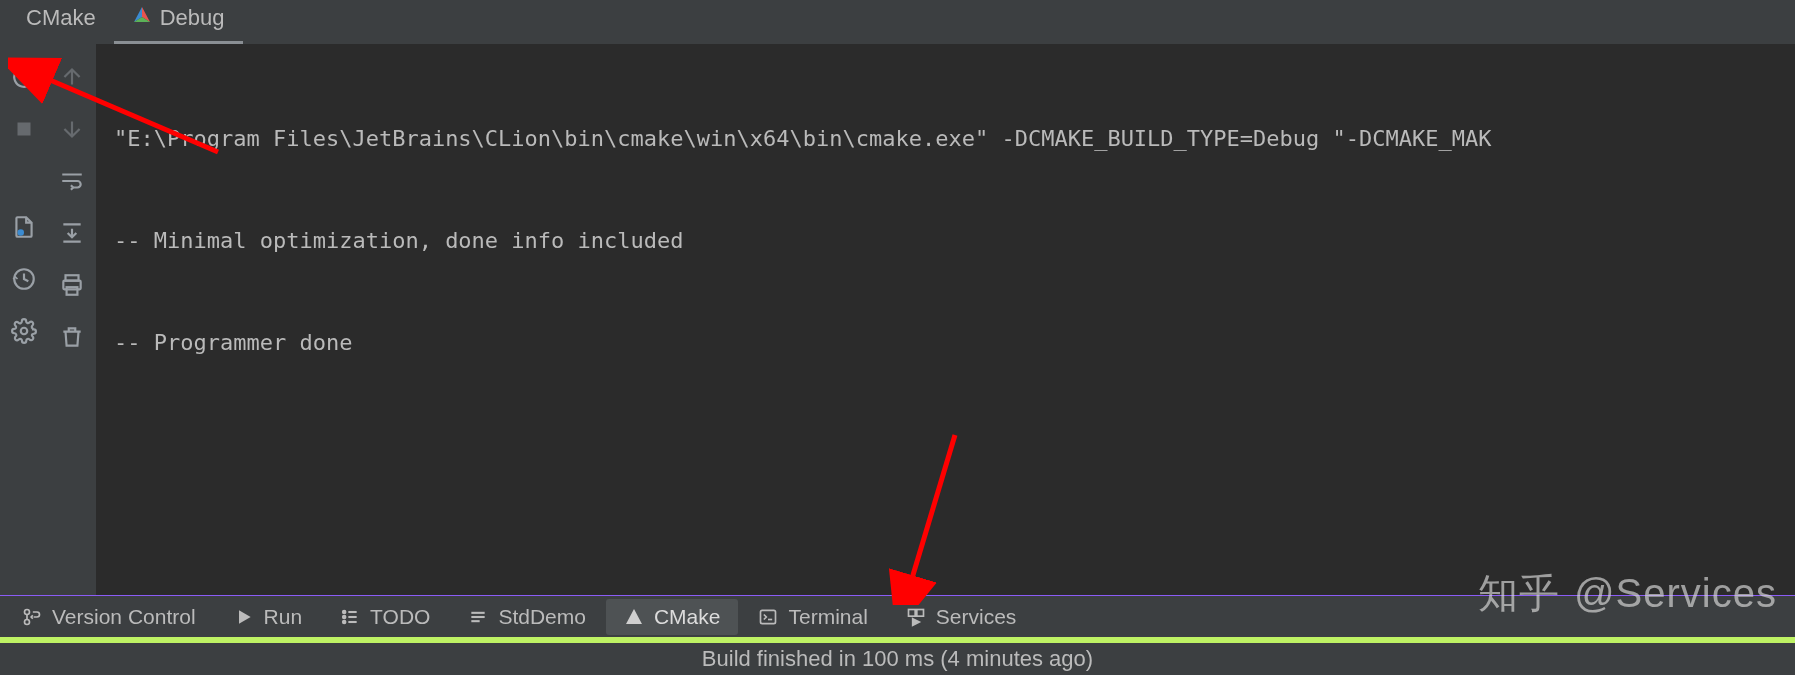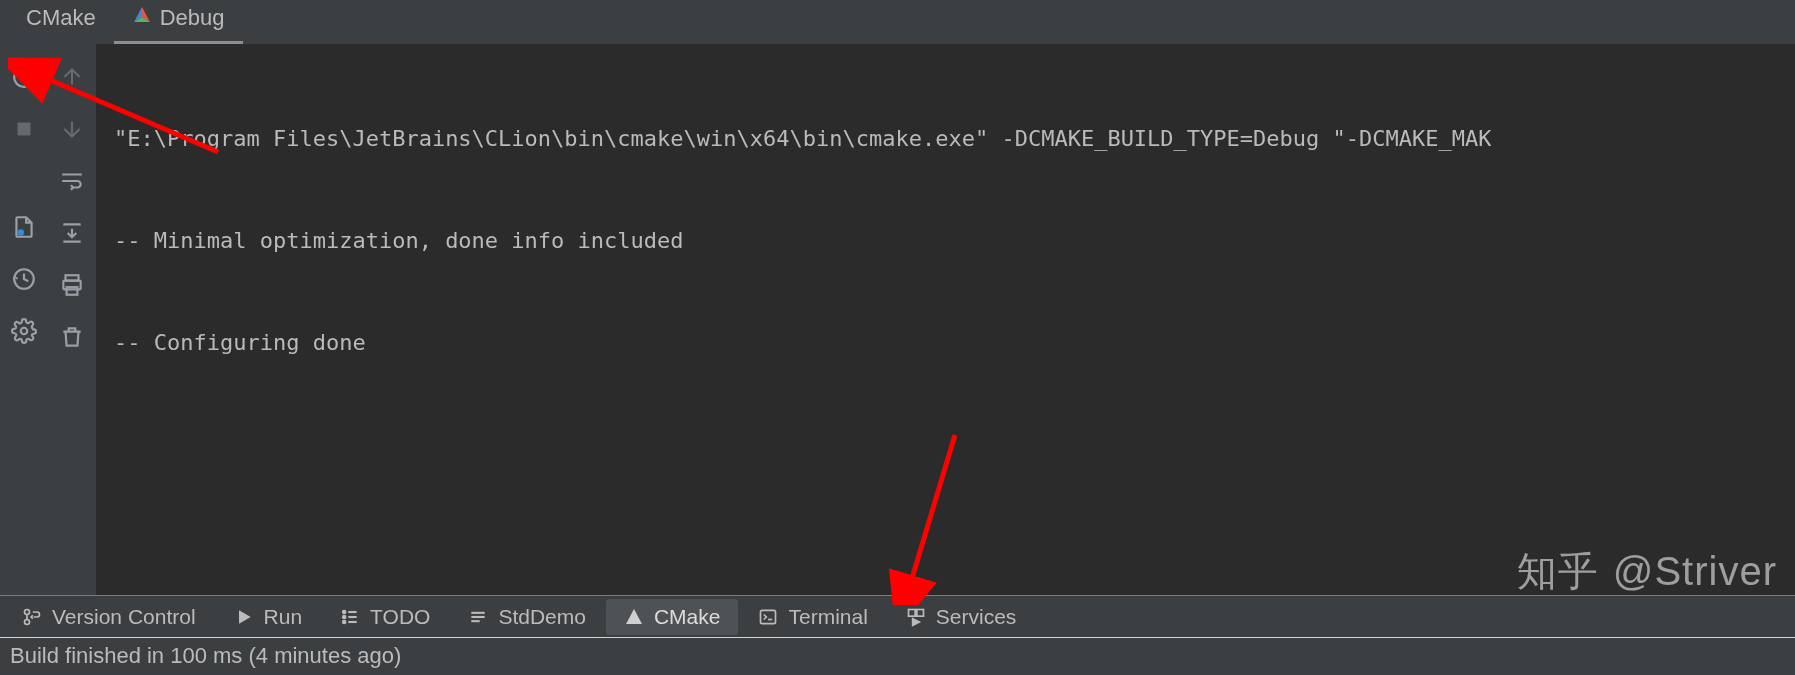--- a/index.html
+++ b/index.html
@@ -108,31 +108,32 @@
 
   
   .status-bar {
     height: 37px;
     background: #3c3f41;
     color: #bbbbbb;
     display: flex;
     align-items: center;
     padding: 0 10px;
     font-size: 22px;
-    border-top: 1px solid #bef264;
+    border-top: 6px solid #bef264;
+    justify-content: center;
   }
 
   
   .arrow-svg { position: absolute; pointer-events: none; }
 
   
   .watermark {
     position: absolute;
     right: 18px;
-    bottom: 76px;
+    bottom: 54px;
     font-size: 40px;
     color: rgba(220,220,220,0.65);
     font-weight: 500;
     letter-spacing: 1px;
     display: flex;
     align-items: center;
     gap: 14px;
   }
 </style>
 </head>
@@ -225,21 +226,21 @@
         <svg viewBox="0 0 24 24" fill="none" stroke="currentColor" stroke-width="2">
           <path d="M4 7h16M9 7V4h6v3M6 7l1 13h10l1-13"></path>
         </svg>
       </div>
     </div>
   </div>
 
   <div class="console">
     <div>"E:\Program Files\JetBrains\CLion\bin\cmake\win\x64\bin\cmake.exe" -DCMAKE_BUILD_TYPE=Debug "-DCMAKE_MAK</div>
     <div>-- Minimal optimization, done info included</div>
-    <div>-- Configuring done</div>
+    <div>-- Programmer done</div>
     
     <div></div>
     
   </div>
 </div>
 
 <div class="bottom-bar">
   <div class="bottom-item">
     <svg viewBox="0 0 24 24" fill="none" stroke="currentColor" stroke-width="2">
         <circle cx="6" cy="6" r="3"></circle>
@@ -315,14 +316,14 @@
   <defs>
       <marker id="ah2" markerWidth="12" markerHeight="12" refX="2" refY="5" orient="auto">
         <polygon points="0,0 12,5 0,10" fill="#ff0000"></polygon>
       </marker>
     </defs>
   <line x1="75" y1="10" x2="30" y2="160" stroke="#ff0000" stroke-width="5" marker-end="url(#ah2)"></line>
 </svg>
 
 <div class="watermark">
   <span>知乎</span>
-  <span>@Striver</span>
+  <span>@Services</span>
 </div>
 
 </body></html>

